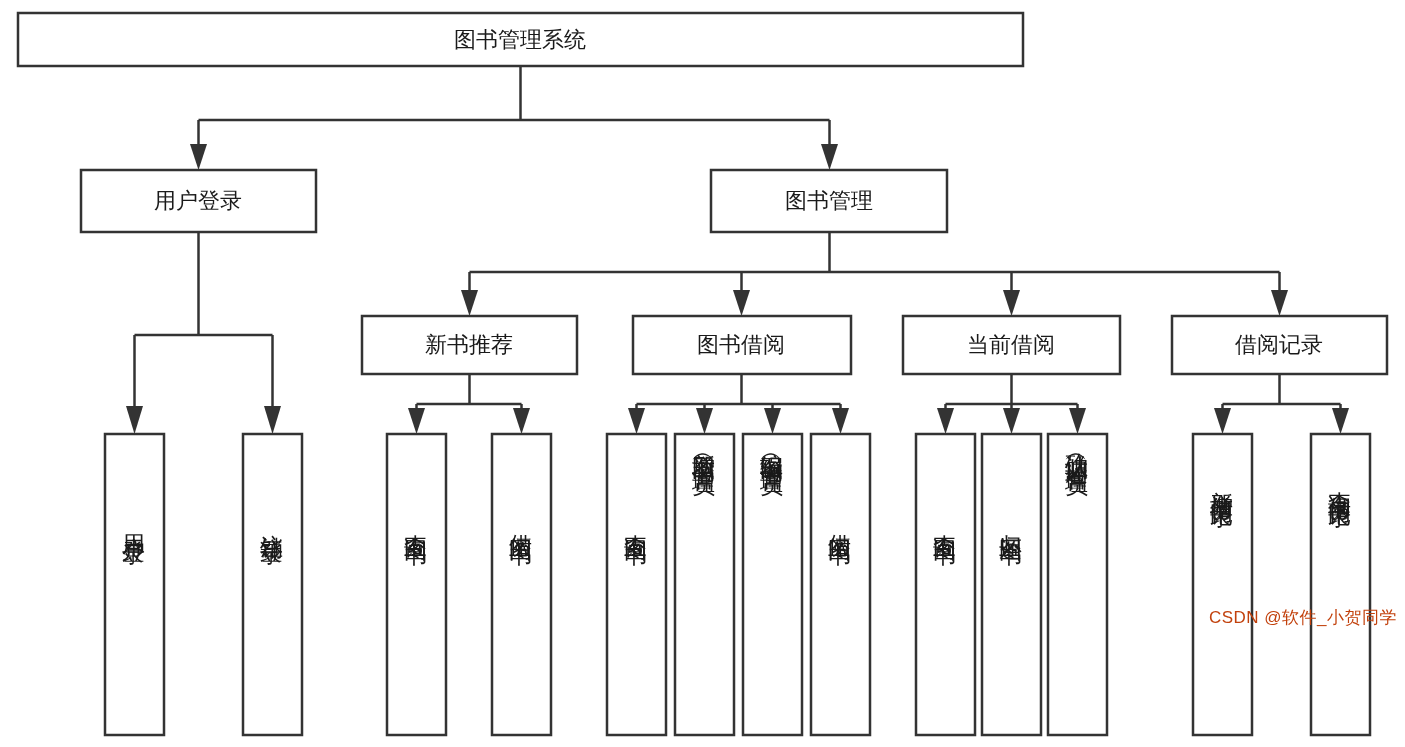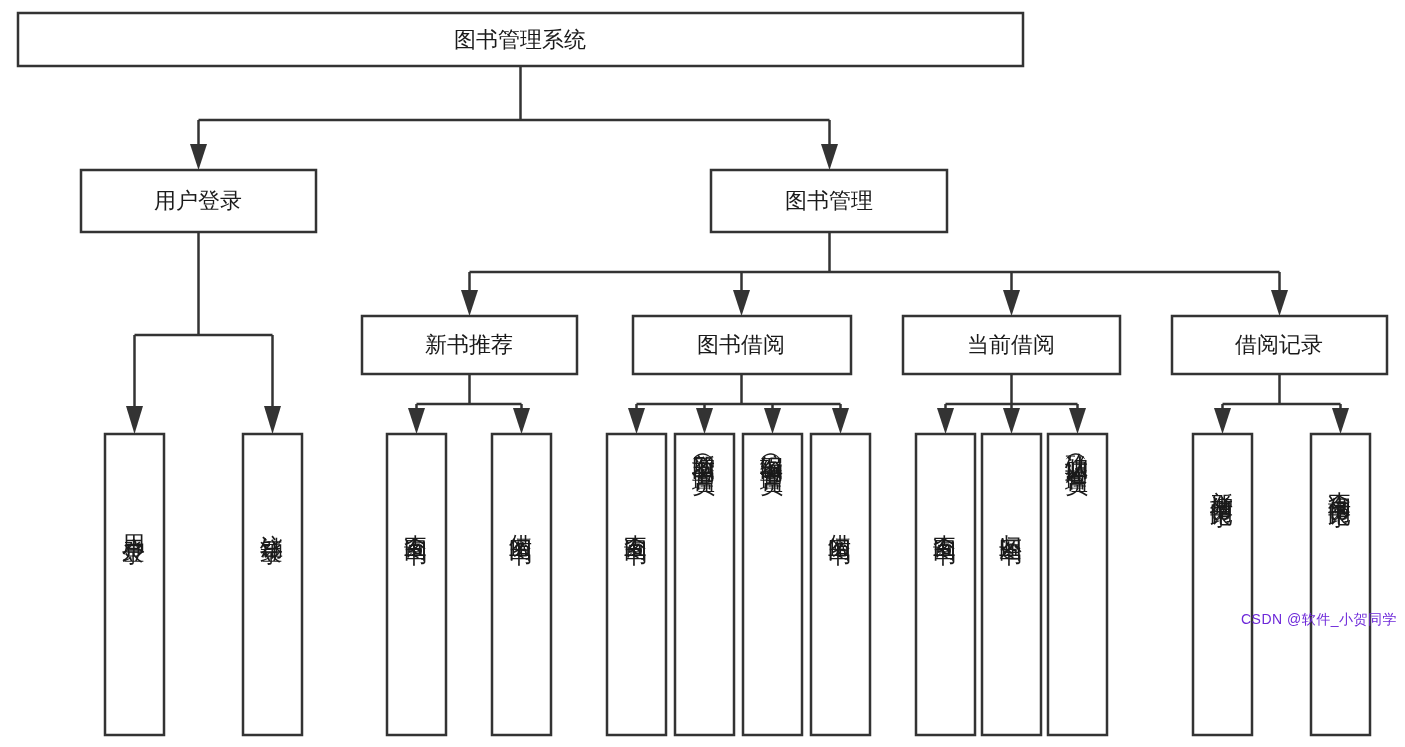--- a/index.html
+++ b/index.html
@@ -54,22 +54,22 @@
   }
   .edge-arrow {
     fill: #333333;
     stroke: none;
   }
   .watermark {
     position: absolute;
     right: 8px;
     bottom: 4px;
     font-family: "Liberation Sans", "DejaVu Sans", sans-serif;
-    font-size: 14px;
-    color: #6d28d9;
+    font-size: 17px;
+    color: #c2410c;
     white-space: nowrap;
     letter-spacing: 0.5px;
     user-select: none;
   }
 </style>
 </head>
 <body>
 
 <div id="diagram-root">
 

